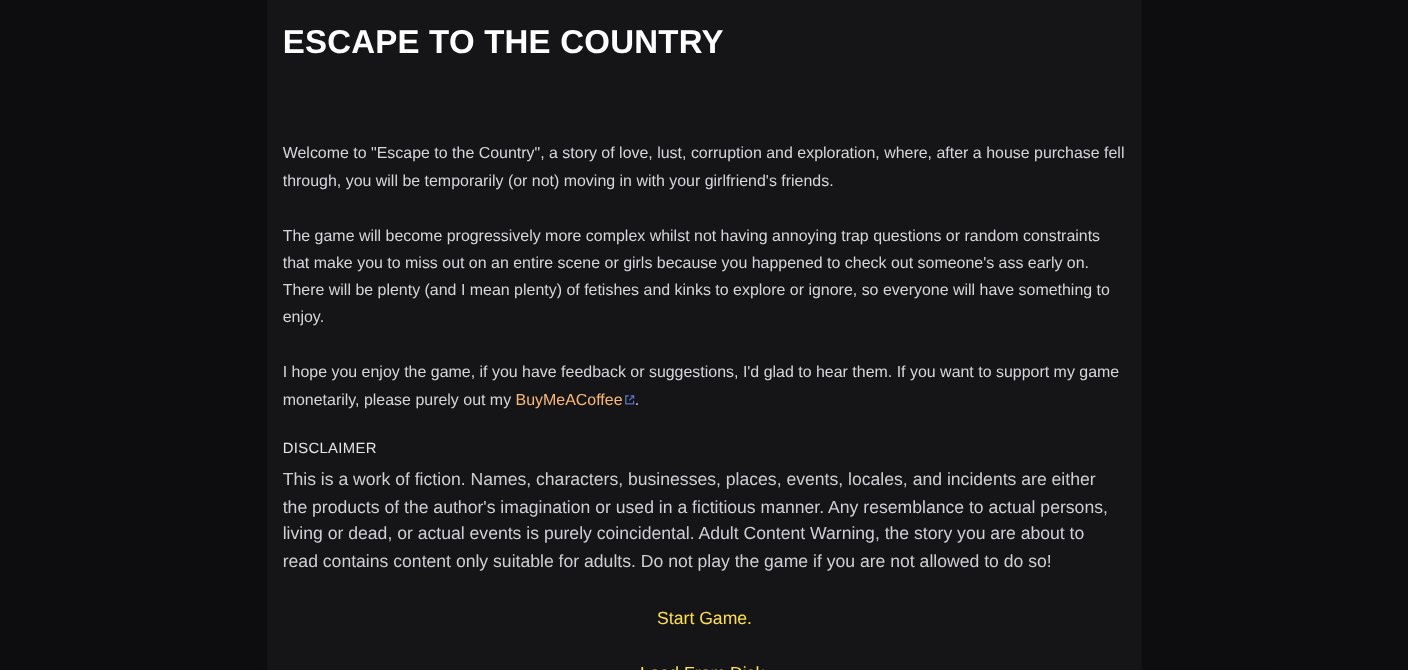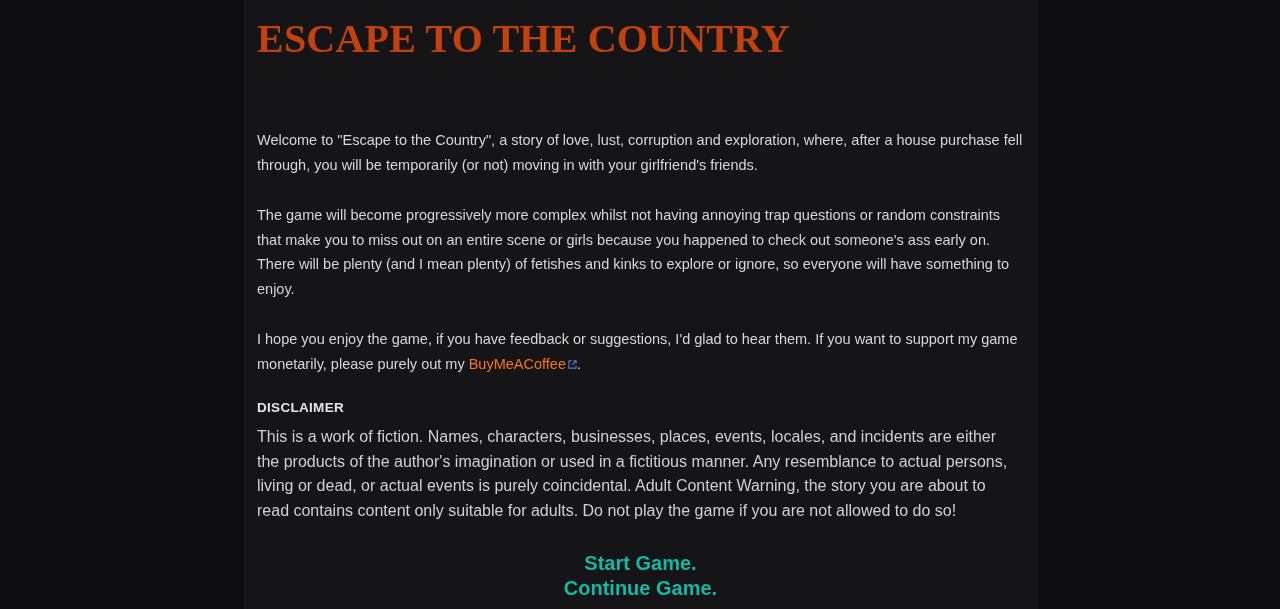--- a/index.html
+++ b/index.html
@@ -24,81 +24,79 @@
     position: absolute;
     left: 243px;
     top: 0;
     width: 795px;
     height: 609px;
     background: #151518;
     box-sizing: border-box;
     padding: 0 14px 0 14px;
   }
   .title {
-    font-size: 40px;
+    font-size: 30px;
     font-weight: bold;
     letter-spacing: 0.2px;
-    color: #c2410c;
+    color: #ffffff;
     margin: 20px 0 0 0;
     padding: 0;
     line-height: 38px;
-    font-family: Liberation Serif, serif;
   }
   .intro-block {
     margin-top: 70px;
   }
   p.body-text {
     font-size: 14.5px;
     line-height: 24.5px;
     color: #d6d6da;
     margin: 0 0 26px 0;
   }
   p.body-text:last-of-type {
     margin-bottom: 0;
   }
   a.link {
-    color: #f97316;
+    color: #fdba74;
     text-decoration: none;
   }
   .ext-icon {
     display: inline-block;
     width: 9px;
     height: 9px;
     margin-left: 2px;
     position: relative;
     top: 0px;
   }
   .ext-icon svg {
     display: block;
   }
   .disclaimer-head {
     font-size: 13.5px;
-    font-weight: bold;
+    font-weight: normal;
     color: #e4e4e8;
     margin: 24px 0 10px 0;
     letter-spacing: 0.3px;
   }
   .disclaimer-body {
     font-size: 16px;
     line-height: 24.5px;
     color: #cfcfd4;
     margin: 0;
     max-width: 765px;
   }
   .menu {
     margin-top: 28px;
     text-align: center;
   }
   .menu-item {
     display: block;
-    font-size: 20px;
+    font-size: 16px;
     line-height: 24.5px;
-    color: #14b8a6;
+    color: #fde047;
     text-decoration: none;
-    font-weight: bold;
   }
   .menu-gap {
     height: 25px;
   }
 </style>
 </head>
 <body>
 
 <div class="page">
   <div class="content-column">
@@ -115,19 +113,18 @@
               </svg></span></a><span>.</span></p>
     </div>
 
     <div class="disclaimer-section">
       <div class="disclaimer-head">DISCLAIMER</div>
       <p class="disclaimer-body">This is a work of fiction. Names, characters, businesses, places, events, locales, and incidents are either the products of the author's imagination or used in a fictitious manner. Any resemblance to actual persons, living or dead, or actual events is purely coincidental. Adult Content Warning, the story you are about to read contains content only suitable for adults. Do not play the game if you are not allowed to do so!</p>
     </div>
 
     <div class="menu">
       <a class="menu-item" href="#">Start Game.</a>
-      <a class="menu-item" href="#">Continue Game.</a>
       <div class="menu-gap"></div>
       <a class="menu-item" href="#">Load From Disk.</a>
     </div>
 
   </div>
 </div>
 
 </body></html>

